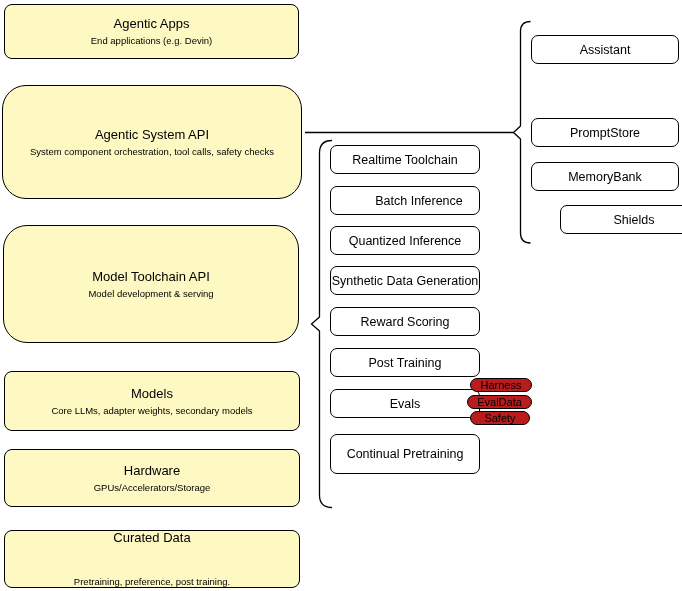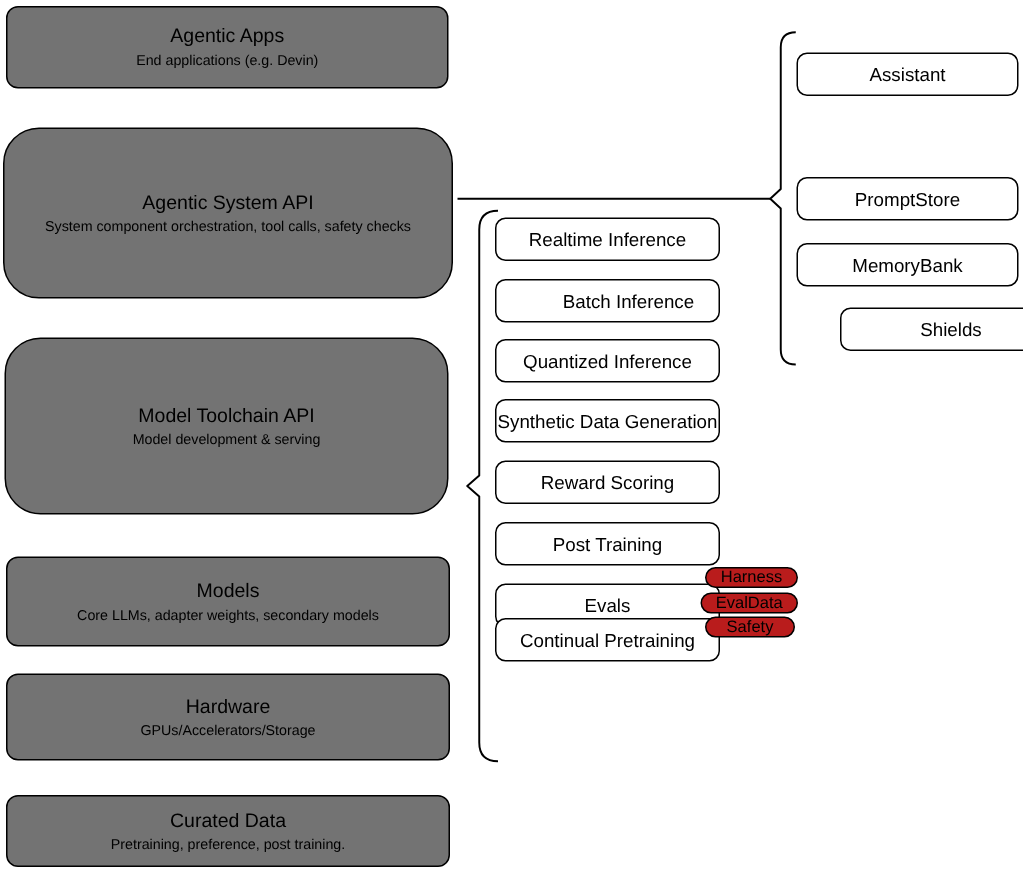--- a/index.html
+++ b/index.html
@@ -8,21 +8,21 @@
     width:682px;height:591px;
     background:#ffffff;
     font-family:"Liberation Sans", sans-serif;
     color:#000;
     overflow:hidden;
   }
   .connectors{position:absolute;left:0;top:0;width:682px;height:591px;z-index:0;}
   .connectors path{fill:none;stroke:#000;stroke-width:1.3;stroke-linejoin:round;}
   .bigbox{
     position:absolute;box-sizing:border-box;
-    border:1.3px solid #000;background:#737373;
+    border:1.3px solid #000;background:#fef9c3;
     display:flex;flex-direction:column;align-items:center;justify-content:center;
     text-align:center;gap:4px;z-index:1;
   }
   .bigbox .title{font-size:13px;line-height:14px;}
   .bigbox .subtitle{font-size:9.5px;line-height:11px;padding:0 8px;}
   .node{
     position:absolute;box-sizing:border-box;
     border:1.3px solid #000;border-radius:7px;background:#fff;
     display:flex;align-items:center;justify-content:center;
     font-size:12.5px;z-index:2;text-align:right;
@@ -63,33 +63,33 @@
   <div class="bigbox" style="left:4px;top:371px;width:296px;height:60px;border-radius:8px;">
     <div class="title">Models</div>
     <div class="subtitle">Core LLMs, adapter weights, secondary models</div>
   </div>
 
   <div class="bigbox" style="left:4px;top:449px;width:296px;height:58px;border-radius:8px;">
     <div class="title">Hardware</div>
     <div class="subtitle">GPUs/Accelerators/Storage</div>
   </div>
 
-  <div class="bigbox" style="left:4px;top:530px;width:296px;height:48px;border-radius:8px;">
+  <div class="bigbox" style="left:4px;top:530px;width:296px;height:58px;border-radius:8px;justify-content:space-between;">
     <div class="title">Curated Data</div>
     <div class="subtitle">Pretraining, preference, post training.</div>
   </div>
 
-  <div class="node" style="left:330px;top:145px;width:150px;height:29px;">Realtime Inference</div>
+  <div class="node" style="left:330px;top:145px;width:150px;height:29px;">Realtime Toolchain</div>
   <div class="node" style="left:330px;top:186px;width:150px;height:29px;padding-left:28px;">Batch Inference</div>
   <div class="node" style="left:330px;top:226px;width:150px;height:29px;">Quantized Inference</div>
   <div class="node" style="left:330px;top:266px;width:150px;height:29px;">Synthetic Data Generation</div>
   <div class="node" style="left:330px;top:307px;width:150px;height:29px;">Reward Scoring</div>
   <div class="node" style="left:330px;top:348px;width:150px;height:29px;">Post Training</div>
   <div class="node" style="left:330px;top:389px;width:150px;height:29px;">Evals</div>
-  <div class="node" style="left:330px;top:412px;width:150px;height:29px;">Continual Pretraining</div>
+  <div class="node" style="left:330px;top:434px;width:150px;height:40px;">Continual Pretraining</div>
 
   <div class="pill" style="left:470px;top:378px;width:62px;height:13.5px;">Harness</div>
   <div class="pill" style="left:467px;top:395px;width:65px;height:13.5px;">EvalData</div>
   <div class="pill" style="left:470px;top:411px;width:60px;height:13.5px;">Safety</div>
 
   <div class="node" style="left:531px;top:35px;width:148px;height:29px;">Assistant</div>
   <div class="node" style="left:531px;top:118px;width:148px;height:29px;">PromptStore</div>
   <div class="node" style="left:531px;top:162px;width:148px;height:29px;">MemoryBank</div>
   <div class="node" style="left:531px;top:205px;width:148px;height:29px;margin-left:29px;">Shields</div>
 

